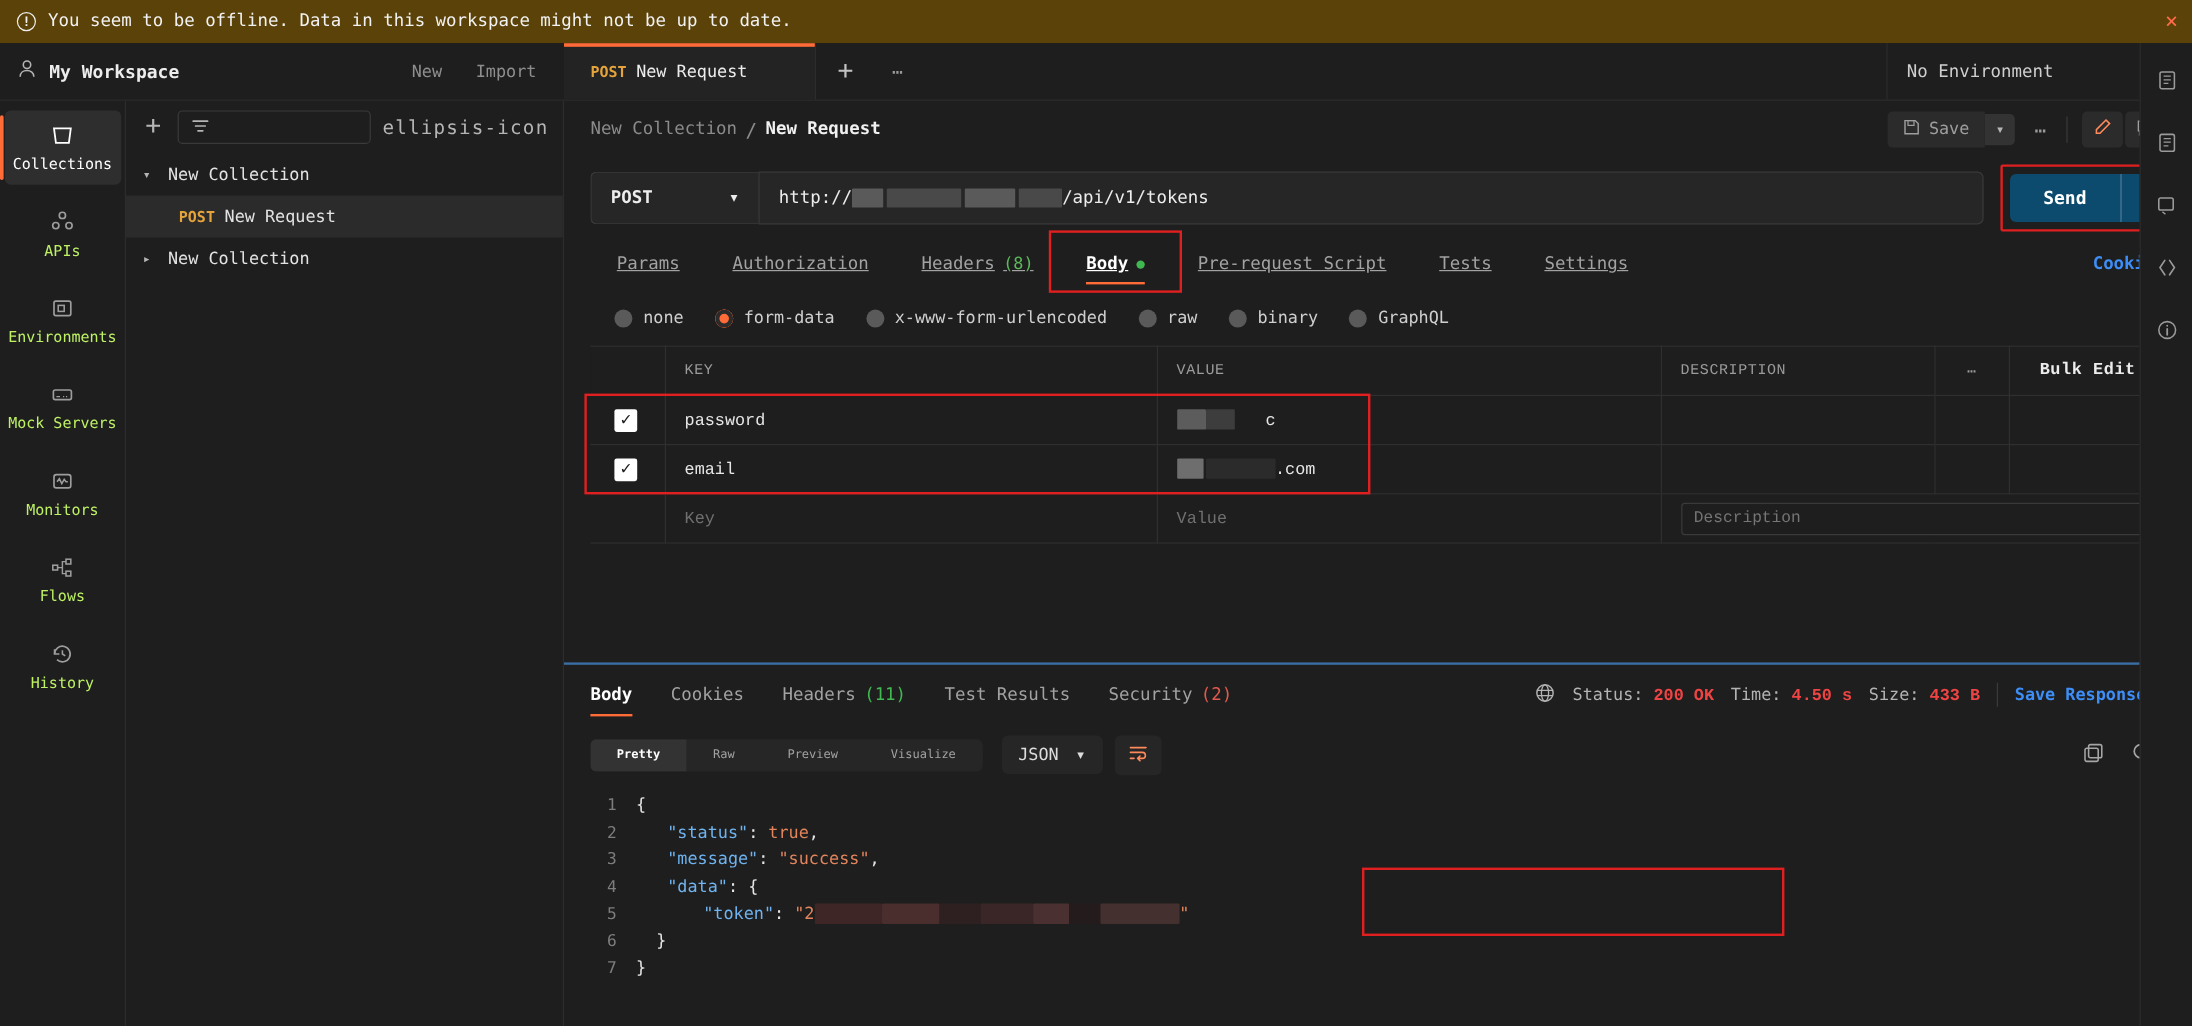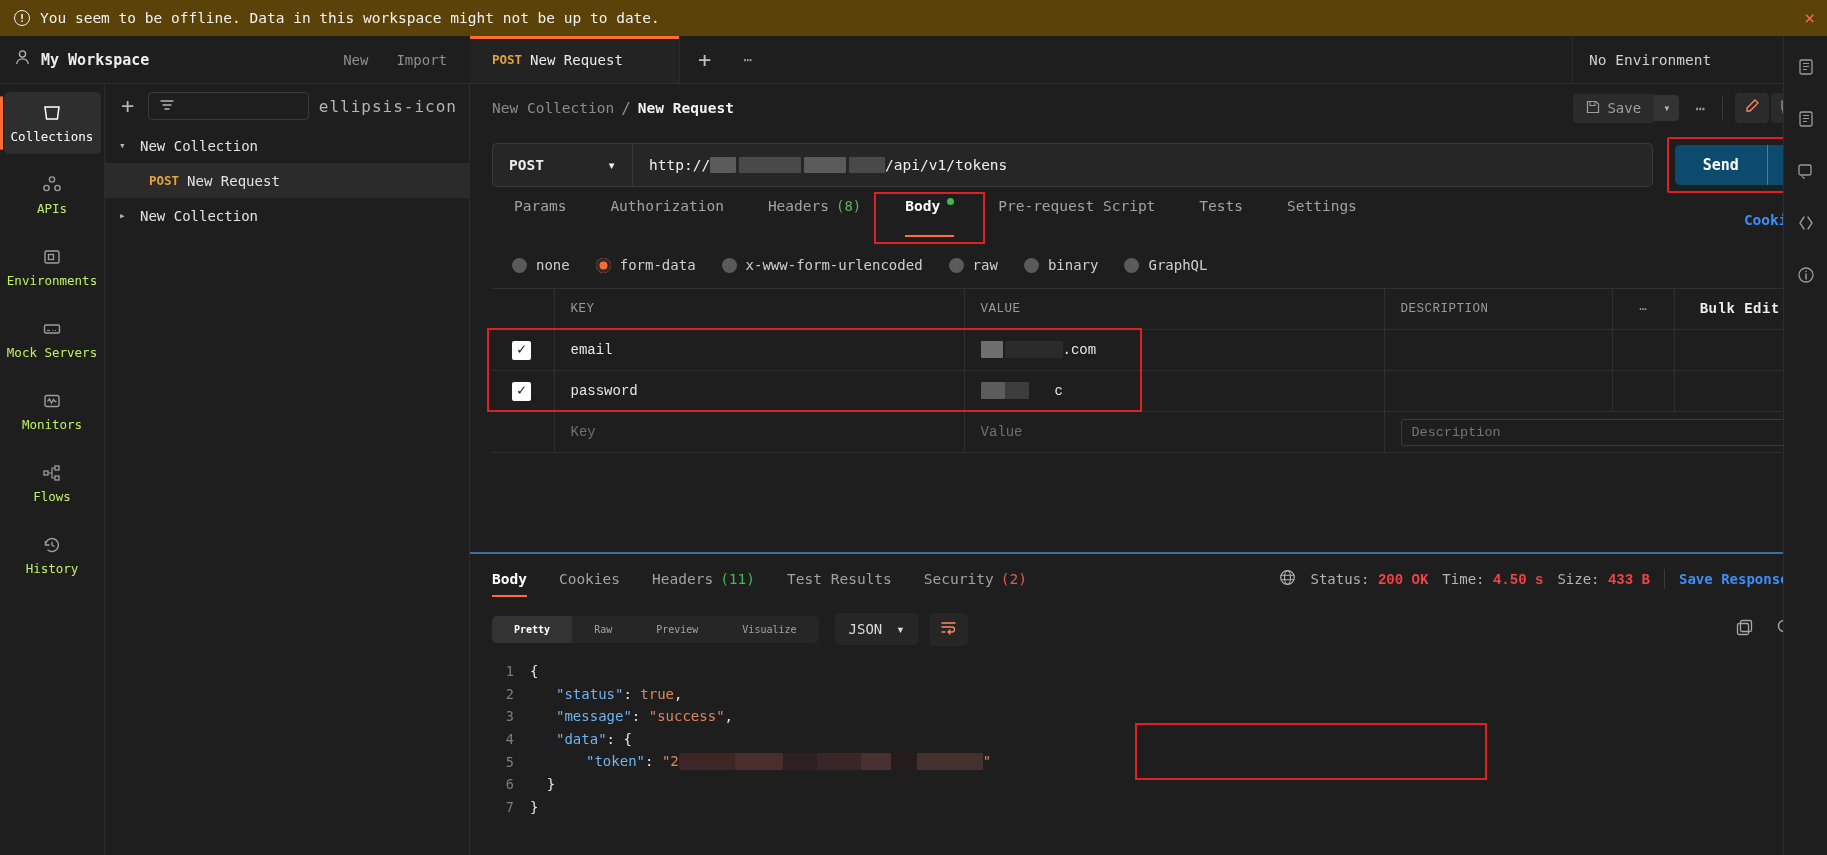--- a/index.html
+++ b/index.html
@@ -135,22 +135,22 @@
   .send-btn {
     position:relative; display:flex; align-items:stretch; background:#0c4a6e; border-radius:5px;
     overflow:hidden; cursor:pointer;
   }
   .send-label { padding:11px 28px; font-size:15px; font-weight:bold; color:#fff; }
   .send-caret { padding:11px 15px; border-left:1px solid rgba(255,255,255,.28); color:#fff; font-size:12px; display:flex; align-items:center;}
 
   
   .reqtabs { position:relative; height:44px; display:flex; align-items:center; padding:0 22px; gap:0; }
   .rt {
-    position:relative; padding:0 22px; height:44px; display:flex; gap:7px;
-    font-size:14.5px; color:#a2a2a2; cursor:pointer;
+    position:relative; padding:0 22px; height:44px; display:flex; align-items:center; gap:7px;
+    font-size:14.5px; color:#a2a2a2; cursor:pointer;text-decoration:underline;
   }
   .rt.active { color:#fff; font-weight:bold; }
   .rt.active::after { content:""; position:absolute; left:22px; right:22px; bottom:5px; height:2.5px; background:#ff6c37; }
   .rt .cnt { color:#5cb85c; font-size:14px; }
   .green-dot { width:7px; height:7px; border-radius:50%; background:#3fb950; display:inline-block; }
   .body-hl { position:absolute; left:-9px; top:-6px; right:-9px; bottom:-2px; border:2px solid #e02020; }
   .cookies-link { margin-left:auto; color:#3d8ef7; font-size:14.5px; font-weight:bold; cursor:pointer; }
 
   
   .bodytypes { height:46px; display:flex; align-items:center; padding:0 22px 0 42px; gap:26px; }
@@ -485,35 +485,35 @@
           <th class="c-desc pad">DESCRIPTION</th>
           <th class="c-dots"><span class="dots3">⋯</span></th>
           <th class="c-bulk"><span class="bulk">Bulk Edit</span></th>
         </tr>
       </thead>
       <tbody>
         <tr>
           <td class="c-check">
               <div class="cbx"></div>
             </td>
-          <td class="c-key pad"><span class="cell-txt">email</span></td>
+          <td class="c-key pad"><span class="cell-txt">password</span></td>
           <td class="c-val pad">
-            <span class="blk" style="width:22px;background:#6e6e6e"></span><span class="blk" style="width:58px;background:#2b2b2b;margin-left:2px"></span><span class="cell-txt">.com</span>
+            <span class="blk" style="width:24px;background:#5c5c5c"></span><span class="blk" style="width:24px;background:#3d3d3d"></span><span class="cell-txt" style="margin-left:26px">c</span>
           </td>
           <td class="c-desc pad"></td>
           <td class="c-dots"></td>
           <td class="c-bulk"></td>
         </tr>
         <tr>
           <td class="c-check">
               <div class="cbx"></div>
             </td>
-          <td class="c-key pad"><span class="cell-txt">password</span></td>
+          <td class="c-key pad"><span class="cell-txt">email</span></td>
           <td class="c-val pad">
-            <span class="blk" style="width:24px;background:#5c5c5c"></span><span class="blk" style="width:24px;background:#3d3d3d"></span><span class="cell-txt" style="margin-left:26px">c</span>
+            <span class="blk" style="width:22px;background:#6e6e6e"></span><span class="blk" style="width:58px;background:#2b2b2b;margin-left:2px"></span><span class="cell-txt">.com</span>
           </td>
           <td class="c-desc pad"></td>
           <td class="c-dots"></td>
           <td class="c-bulk"></td>
         </tr>
         <tr>
           <td class="c-check"></td>
           <td class="c-key pad"><span class="cell-ph">Key</span></td>
           <td class="c-val pad"><span class="cell-ph">Value</span></td>
           <td class="c-desc pad" colspan="3">

